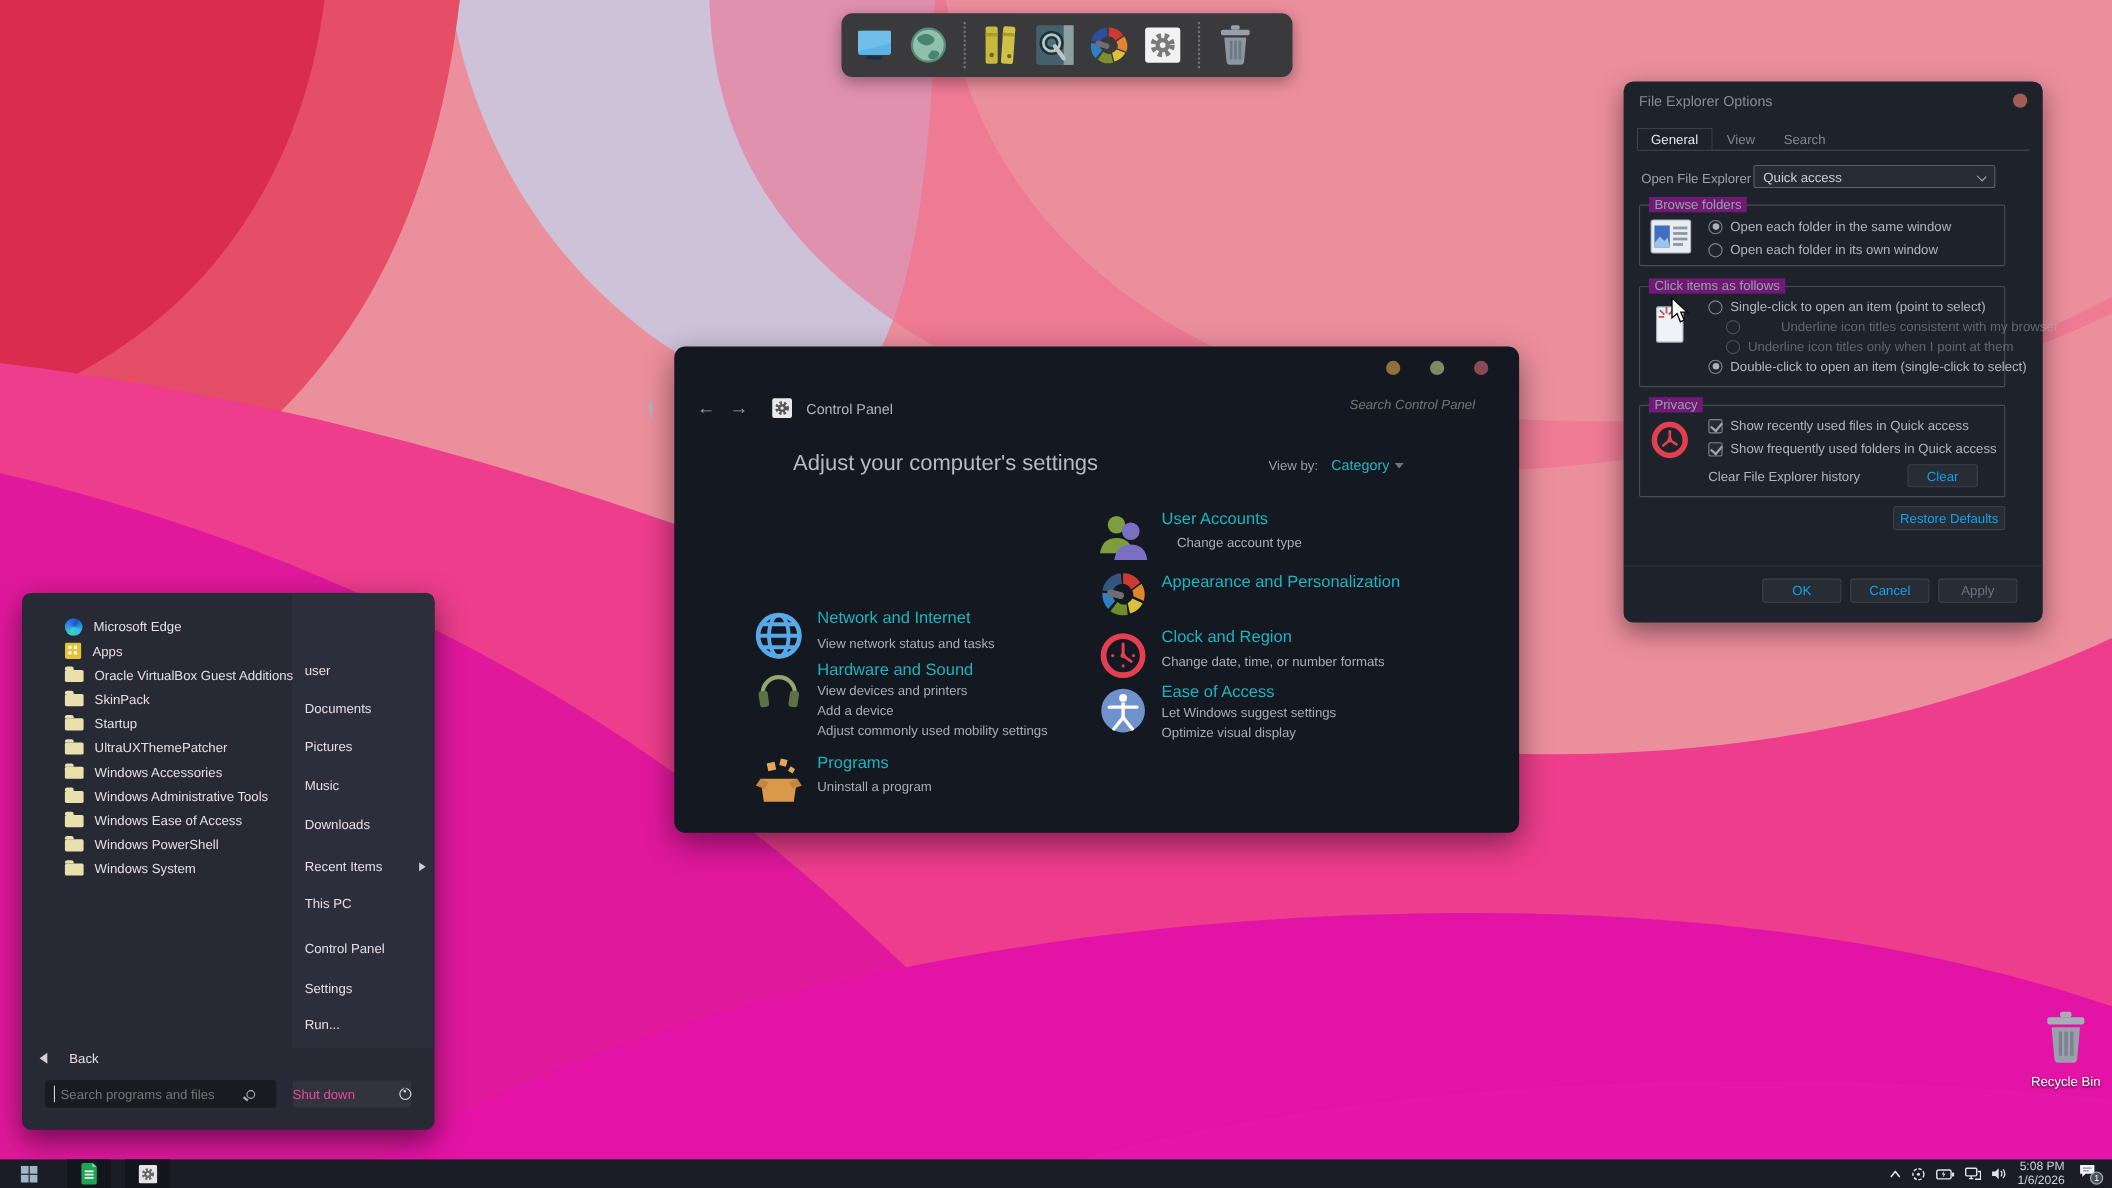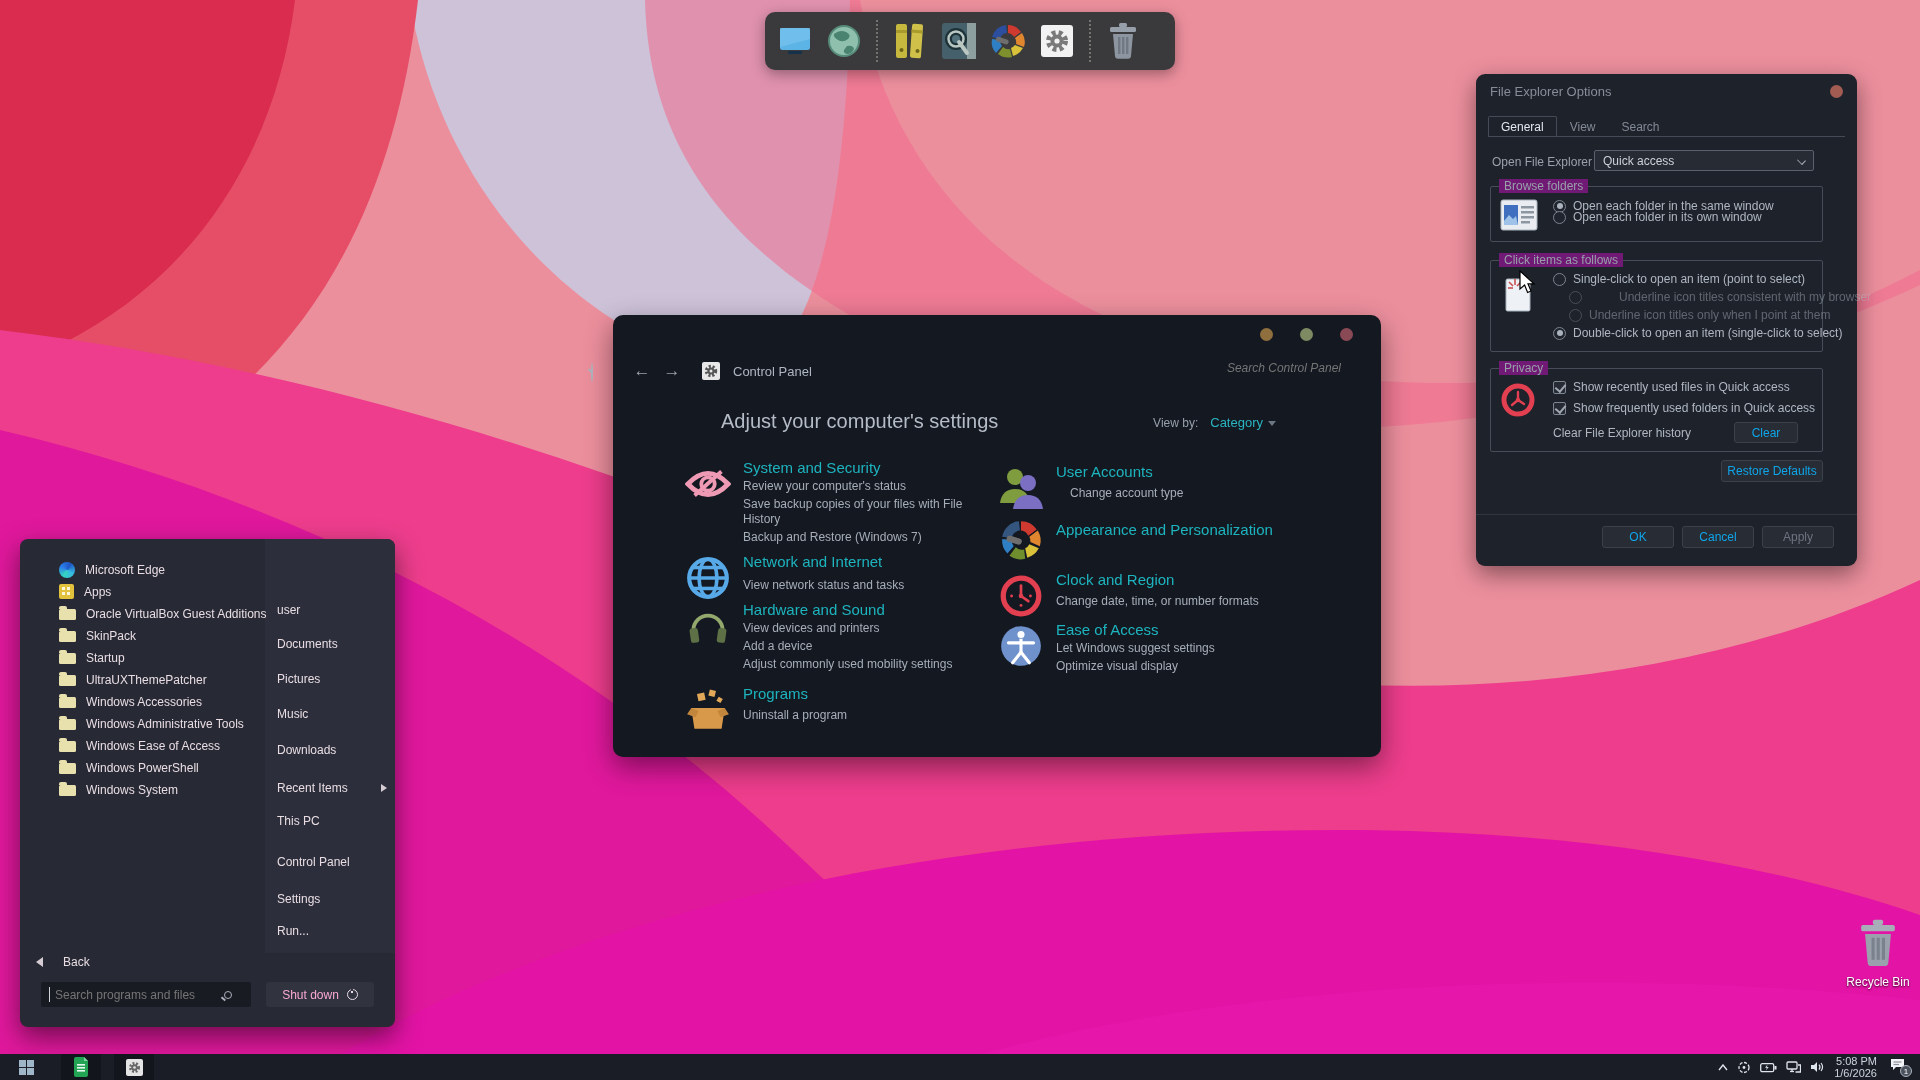--- a/index.html
+++ b/index.html
@@ -77,21 +77,21 @@
   .ritem { position:absolute; left:257px; height:17px; display:flex; align-items:center; white-space:nowrap; }
   .folder { width:17px; height:11px; background:#e9e1ad; border-radius:1.5px; position:relative; flex:none; margin-top:2px; }
   .folder::before { content:""; position:absolute; left:0; top:-3px; width:8px; height:3px; background:#e9e1ad; border-radius:2px 2px 0 0; }
   .sm-search { position:absolute; left:21px; top:443px; width:210px; height:25px; background:#191b23; border-radius:2px;
                display:flex; align-items:center; padding:0 8px; }
   .sm-search input { background:transparent; border:none; outline:none; color:#8a8f9c; font-size:12px; width:165px;
                      border-left:1px solid #cfd3da; padding-left:5px; height:15px; }
   .mag { width:8px; height:8px; border:1.6px solid #aab0ba; border-radius:50%; position:relative; flex:none; }
   .mag::after { content:""; position:absolute; left:-4px; top:6px; width:5px; height:1.6px; background:#aab0ba; transform:rotate(40deg); }
   .shut { position:absolute; left:246px; top:443px; width:108px; height:25px; background:#31333f; border-radius:3px;
-          display:flex; align-items:center; justify-content:center; gap:8px; color:#f9a8d4; }
+          display:flex; align-items:center; justify-content:space-between; gap:8px; color:#ec4899; }
   .pwr { width:11px; height:11px; border:1.8px solid #e8dee8; border-radius:50%; position:relative; }
   .pwr::after { content:""; position:absolute; left:3.1px; top:-4px; width:1.8px; height:5px; background:#31333f; box-shadow:0 0 0 0; }
   .pwr::before { content:""; position:absolute; left:3.1px; top:-2.5px; width:1.8px; height:5px; background:#e8dee8; }
   .back-tri { width:0; height:0; border-top:5px solid transparent; border-bottom:5px solid transparent; border-right:7px solid #d6ccd4; }
   .sub-tri { width:0; height:0; border-top:4px solid transparent; border-bottom:4px solid transparent; border-left:6px solid #d6ccd4; }
 
   
   .taskbar { position:absolute; left:0; bottom:0; width:1920px; height:26px; background:#1a1d26; z-index:9;
              display:flex; align-items:center; }
   .tb-tile { width:40px; height:26px; display:flex; align-items:center; justify-content:center; }
@@ -220,21 +220,21 @@
       <path d="M4,22 l5,-6 4,4 3,-3 2,9 h-14 Z" fill="#9fc3e8"></path>
       <rect x="21" y="7" width="13" height="2.5" fill="#8d97a2"></rect>
       <rect x="21" y="12" width="13" height="2.5" fill="#8d97a2"></rect>
       <rect x="21" y="17" width="13" height="2.5" fill="#8d97a2"></rect>
       <rect x="21" y="22" width="9" height="2.5" fill="#8d97a2"></rect>
     </svg>
     <div class="opt" style="top:12px;">
       <span class="radio sel"></span>
       <span>Open each folder in the same window</span>
     </div>
-    <div class="opt" style="top:23px;align-items:center;">
+    <div class="opt" style="top:33px;align-items:center;">
       <span class="radio"></span>
       <span>Open each folder in its own window</span>
     </div>
   </div>
 
   <div class="grp" style="top:186px; height:92px;">
     <div class="grp-legend">Click items as follows</div>
     <svg class="abs" style="left:12px; top:14px;" width="32" height="40" viewBox="0 0 32 40">
       <rect x="3" y="4" width="24" height="32" rx="1.5" fill="#eef1f5" stroke="#aab3bd"></rect>
       <g stroke="#c8504e" stroke-width="1.6">
@@ -324,31 +324,20 @@
   </div>
   <input class="cp-search" placeholder="Search Control Panel" style="">
   <span class="mag abs" style="right:22px; top:49px;"></span>
 
   <div class="cp-head">Adjust your computer's settings</div>
   <div class="viewby">
     <span>View by:</span><b>Category</b><span class="tri"></span>
   </div>
 
   
-  <div class="cat" style="left:72px; top:144px;">
-    <svg class="ci" viewBox="0 0 48 36">
-      <path d="M3,18 Q24,-4 45,18 Q24,40 3,18 Z" fill="none" stroke="#ef9ab5" stroke-width="5"></path>
-      <circle cx="24" cy="18" r="7" fill="none" stroke="#ef9ab5" stroke-width="4"></circle>
-      <line x1="10" y1="30" x2="38" y2="5" stroke="#ef9ab5" stroke-width="4"></line>
-    </svg>
-    <div class="ct">System and Security</div>
-    <div class="cl">Review your computer's status</div>
-    <div class="cl">Save backup copies of your files with File History</div>
-    <div class="cl">Backup and Restore (Windows 7)</div>
-  </div>
   <div class="cat" style="left:72px; top:238px;">
     <svg class="ci" viewBox="0 0 44 44">
       <circle cx="22" cy="22" r="18" fill="none" stroke="#57a9e8" stroke-width="4"></circle>
       <ellipse cx="22" cy="22" rx="8.5" ry="18" fill="none" stroke="#57a9e8" stroke-width="3.4"></ellipse>
       <line x1="4" y1="22" x2="40" y2="22" stroke="#57a9e8" stroke-width="3.4"></line>
       <line x1="7" y1="12" x2="37" y2="12" stroke="#57a9e8" stroke-width="3.4"></line>
       <line x1="7" y1="32" x2="37" y2="32" stroke="#57a9e8" stroke-width="3.4"></line>
     </svg>
     <div class="ct">Network and Internet</div>
     <div class="cl" style="margin-top:8px;">View network status and tasks</div>

